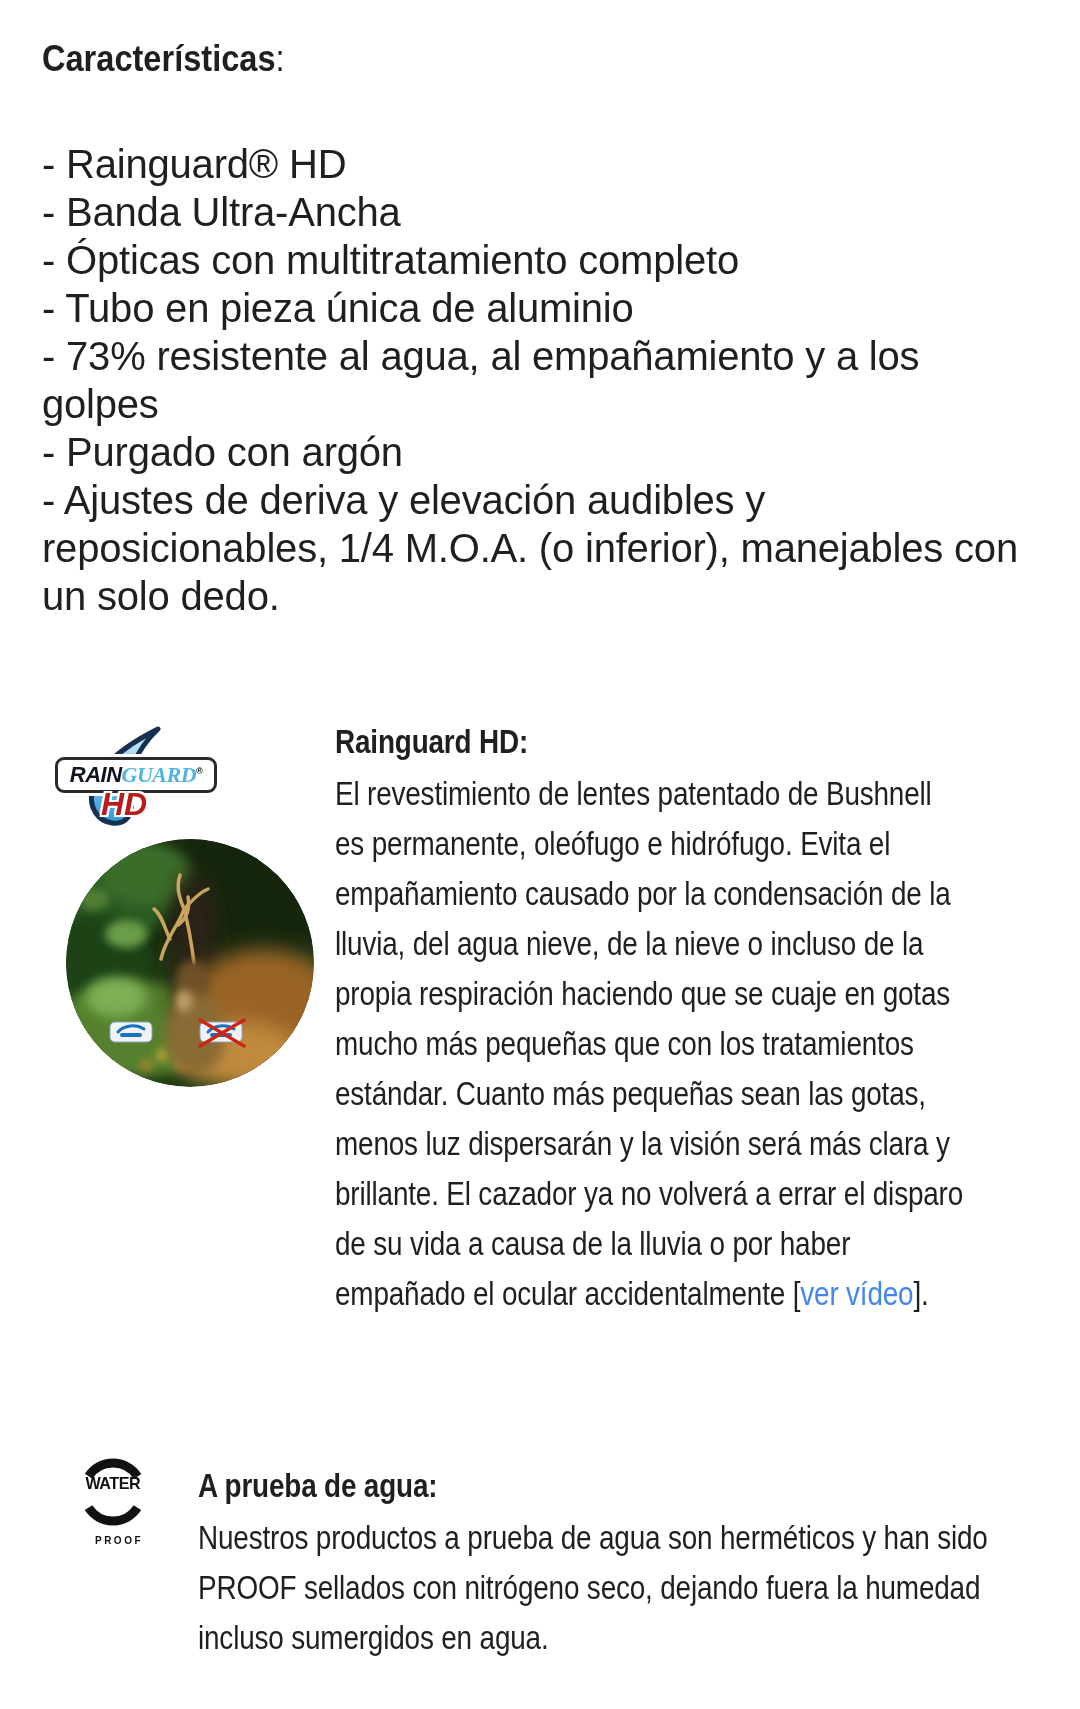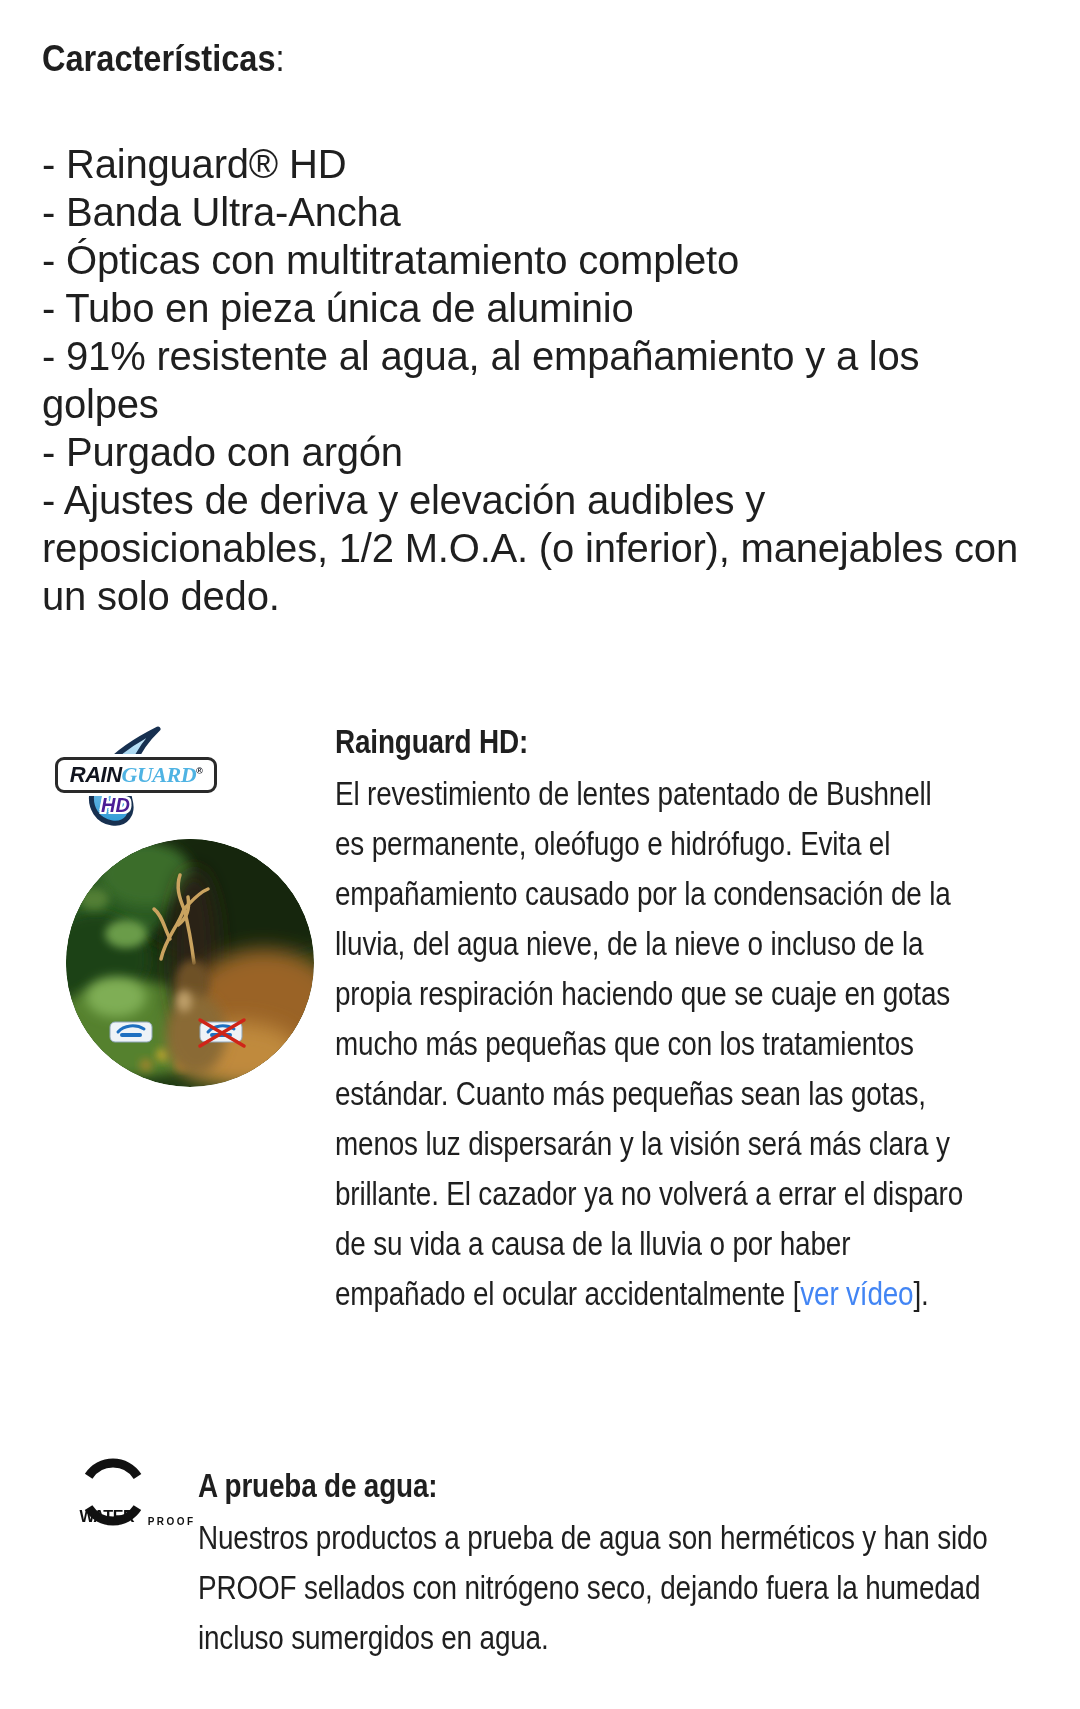--- a/index.html
+++ b/index.html
@@ -42,49 +42,49 @@
     box-shadow:0 0 0 3px #fff;
     display:flex;align-items:center;justify-content:center;
     font-style:italic;font-weight:900;font-size:22px;letter-spacing:-0.5px;
     white-space:nowrap;
     text-align:center;
   }
   .rg-banner .rain{color:#10141f;}
   .rg-banner .guard{color:var(--rainguard-blue);font-family:Liberation Serif, serif;}
   .rg-banner .reg{font-size:9px;color:#10141f;vertical-align:top;line-height:10px;margin-top:-8px;}
   .rg-hd{
-    position:absolute;left:46px;top:94px;z-index:3;
-    font-style:italic;font-weight:900;font-size:20px;color:#4c1d95;
+    position:absolute;left:46px;top:86px;z-index:3;
+    font-style:italic;font-weight:900;font-size:32px;color:#b91c1c;
     text-shadow:2px 0 0 #fff,-2px 0 0 #fff,0 2px 0 #fff,0 -2px 0 #fff,
                 2px 2px 0 #fff,-2px -2px 0 #fff,2px -2px 0 #fff,-2px 2px 0 #fff;
   }
   .rg-circle{position:absolute;left:11px;top:139px;width:248px;height:248px;border-radius:50%;overflow:hidden;}
 
   
   .wp-badge{position:absolute;left:78px;top:1457px;width:70px;height:70px;}
   .wp-badge svg{position:absolute;left:0;top:0;}
-  .wp-words{position:absolute;inset:0;display:flex;flex-direction:row;align-items:flex-end;}
+  .wp-words{position:absolute;inset:0;display:flex;flex-direction:column;align-items:center;gap:40px;}
   .wp-water{margin-top:17px;font-size:17px;font-weight:800;letter-spacing:-0.5px;color:#111;transform:scaleX(0.95);}
   .wp-proof{font-size:10px;font-weight:700;letter-spacing:2.5px;color:#111;margin-top:1px;margin-left:12px;}
 </style>
 </head>
 <body>
 
 <div class="page">
 
   <h2 class="main-heading"><span>Características</span><span class="colon">:</span></h2>
 
   <div class="feature-list">
       <div class="feature-line">- Rainguard® HD</div>
       <div class="feature-line">- Banda Ultra-Ancha</div>
       <div class="feature-line">- Ópticas con multitratamiento completo</div>
       <div class="feature-line">- Tubo en pieza única de aluminio</div>
-      <div class="feature-line">- 91% resistente al agua, al empañamiento y a los golpes</div>
+      <div class="feature-line">- 73% resistente al agua, al empañamiento y a los golpes</div>
       <div class="feature-line">- Purgado con argón</div>
-      <div class="feature-line">- Ajustes de deriva y elevación audibles y reposicionables, 1/2 M.O.A. (o inferior), manejables con un solo dedo.</div>
+      <div class="feature-line">- Ajustes de deriva y elevación audibles y reposicionables, 1/4 M.O.A. (o inferior), manejables con un solo dedo.</div>
     </div>
 
   <div class="rainguard-media">
     <svg class="rg-fin" viewBox="0 0 100 100" aria-hidden="true">
       <defs>
         <linearGradient id="finGrad" x1="0" y1="0" x2="0" y2="1">
           <stop offset="0" style="stop-color:var(--drop-light)"></stop>
           <stop offset="1" style="stop-color:var(--drop-dark)"></stop>
         </linearGradient>
       </defs>

